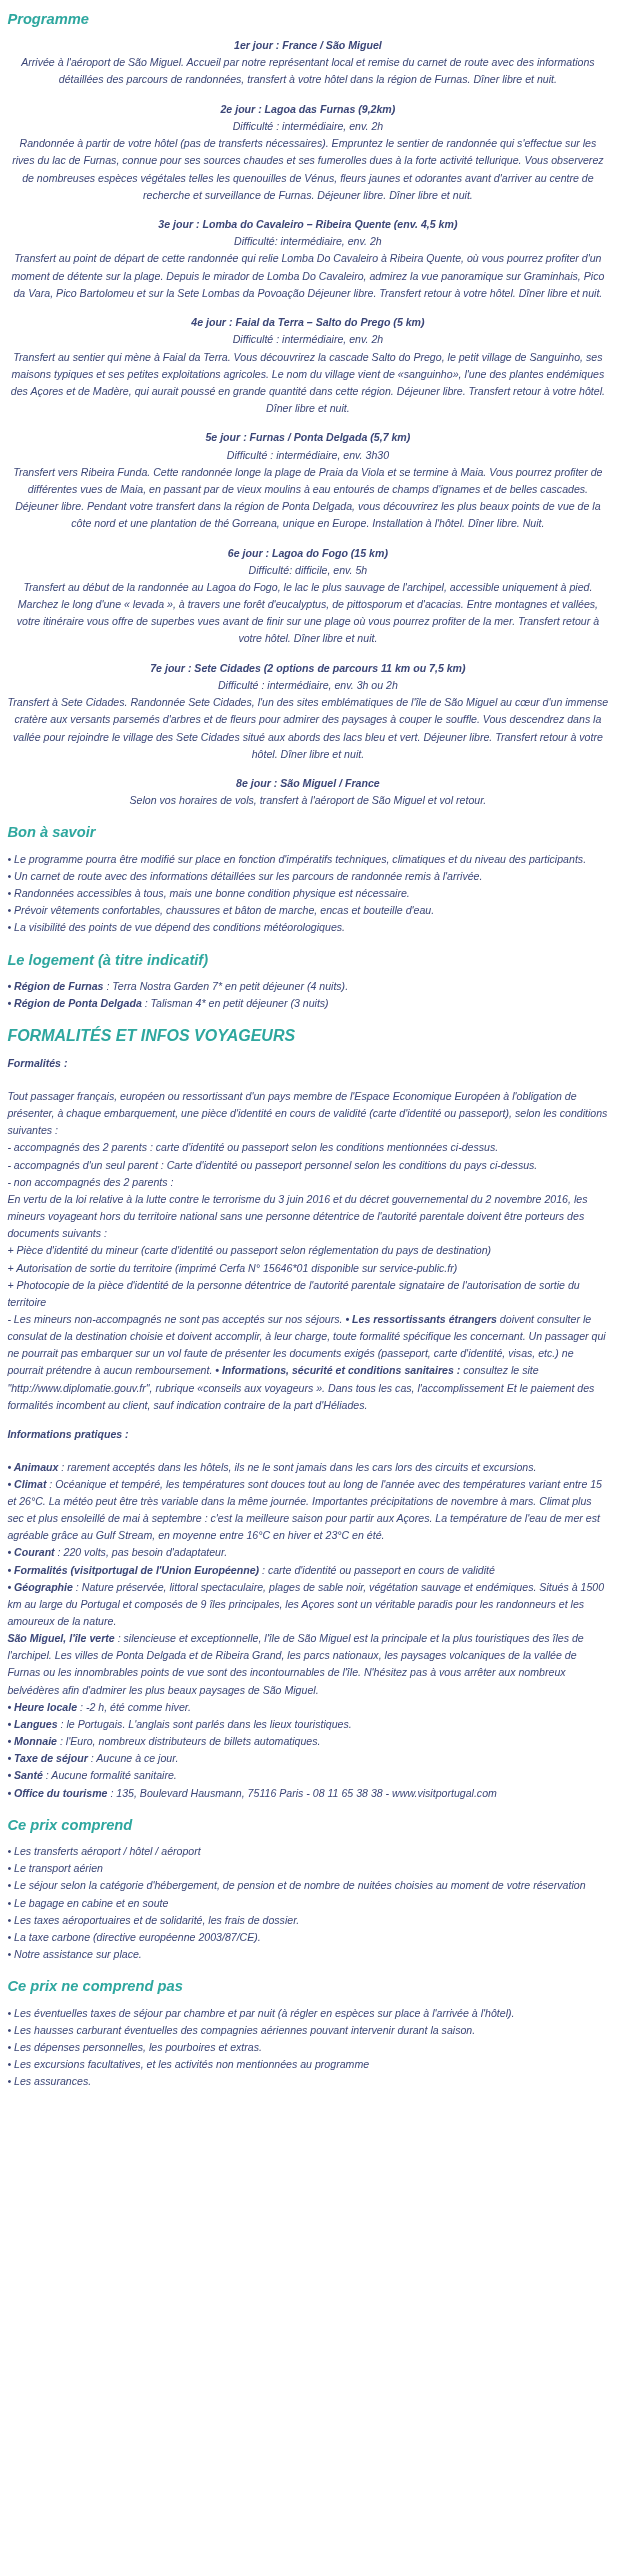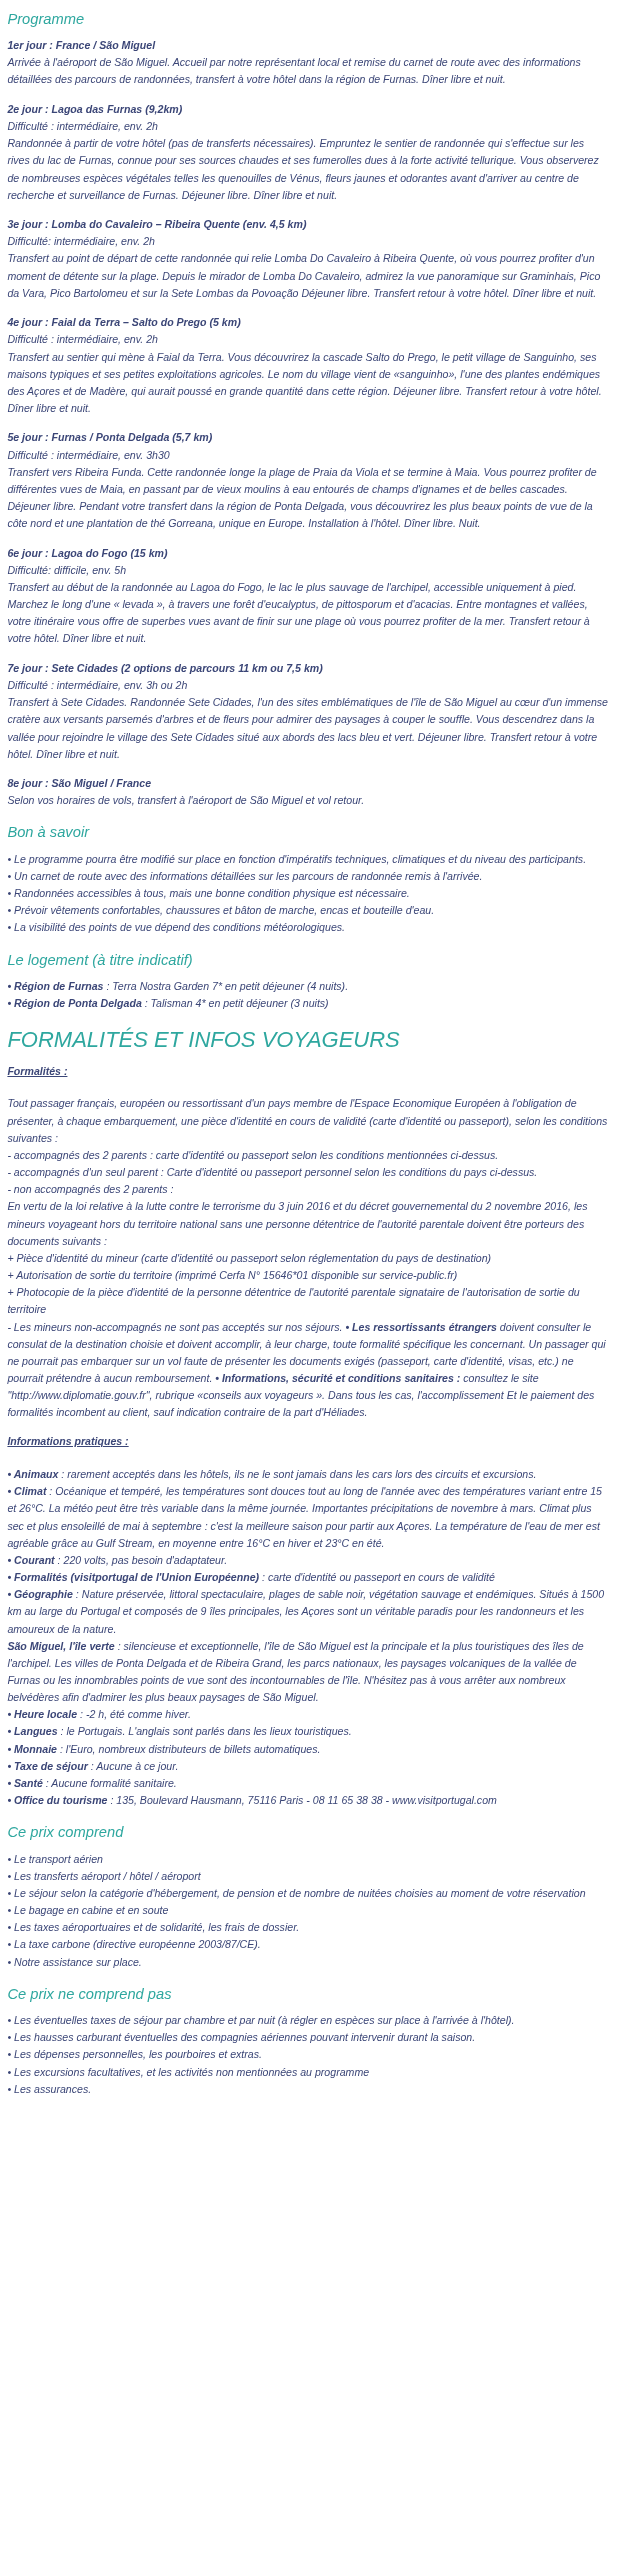--- a/index.html
+++ b/index.html
@@ -14,29 +14,29 @@
     line-height: 1.62;
     color: var(--ink, #3b4677);
     background: #ffffff;
   }
   p { margin: 0; }
   .b { font-weight: 700; }
   .heading {
     color: var(--accent, #2ea79f);
     font-size: 14.7px;
     line-height: 1.25;
-    font-weight: 400;
+    font-weight: 700;
     font-style: italic;
     margin: 14px 0 9px 0;
   }
   .heading-first { margin-top: 1.6px; }
-  .heading-big { font-size: 22px; }
-  .day { margin: 0 0 12.3px 0; }
+  .heading-big { font-size: 16px; }
+  .day { margin: 0 0 12.3px 0; text-align: center; }
   .gap-t { margin-top: 12px; }
-  .gap-b { margin-bottom: 15.5px; text-decoration: underline; }
+  .gap-b { margin-bottom: 15.5px; }
   section { margin: 0; }
 </style>
 </head>
 <body>
 
 <div class="page">
 
   <h2 class="heading heading-first">Programme</h2>
 
   <section>
@@ -118,22 +118,22 @@
     <p><span class="b">• Heure locale</span><span> : -2 h, été comme hiver.</span></p>
     <p><span class="b">• Langues</span><span> : le Portugais. L'anglais sont parlés dans les lieux touristiques.</span></p>
     <p><span class="b">• Monnaie</span><span> : l'Euro, nombreux distributeurs de billets automatiques.</span></p>
     <p><span class="b">• Taxe de séjour</span><span> : Aucune à ce jour.</span></p>
     <p><span class="b">• Santé</span><span> : Aucune formalité sanitaire.</span></p>
     <p><span class="b">• Office du tourisme</span><span> : 135, Boulevard Hausmann, 75116 Paris - 08 11 65 38 38 - www.visitportugal.com</span></p>
   </section>
 
   <h2 class="heading">Ce prix comprend</h2>
   <section>
+    <p>• Les transferts aéroport / hôtel / aéroport</p>
     <p>• Le transport aérien</p>
-    <p>• Les transferts aéroport / hôtel / aéroport</p>
     <p>• Le séjour selon la catégorie d'hébergement, de pension et de nombre de nuitées choisies au moment de votre réservation</p>
     <p>• Le bagage en cabine et en soute</p>
     <p>• Les taxes aéroportuaires et de solidarité, les frais de dossier.</p>
     <p>• La taxe carbone (directive européenne 2003/87/CE).</p>
     <p>• Notre assistance sur place.</p>
   </section>
 
   <h2 class="heading">Ce prix ne comprend pas</h2>
   <section>
     <p>• Les éventuelles taxes de séjour par chambre et par nuit (à régler en espèces sur place à l'arrivée à l'hôtel).</p>

